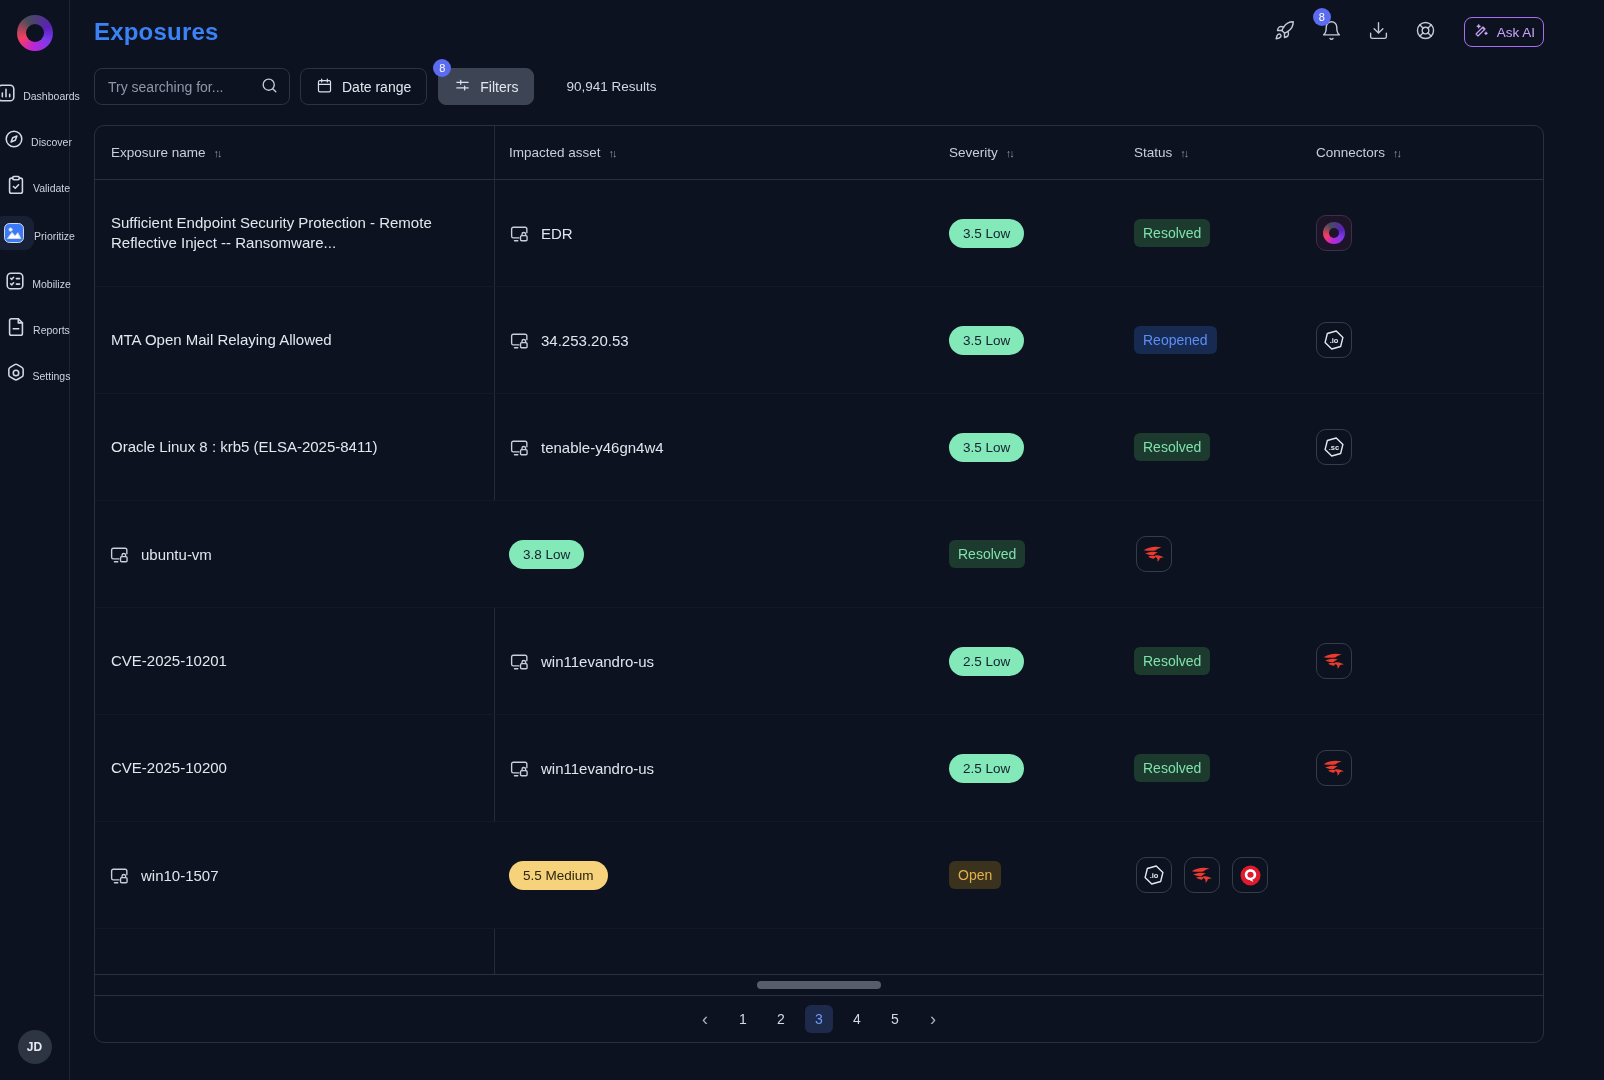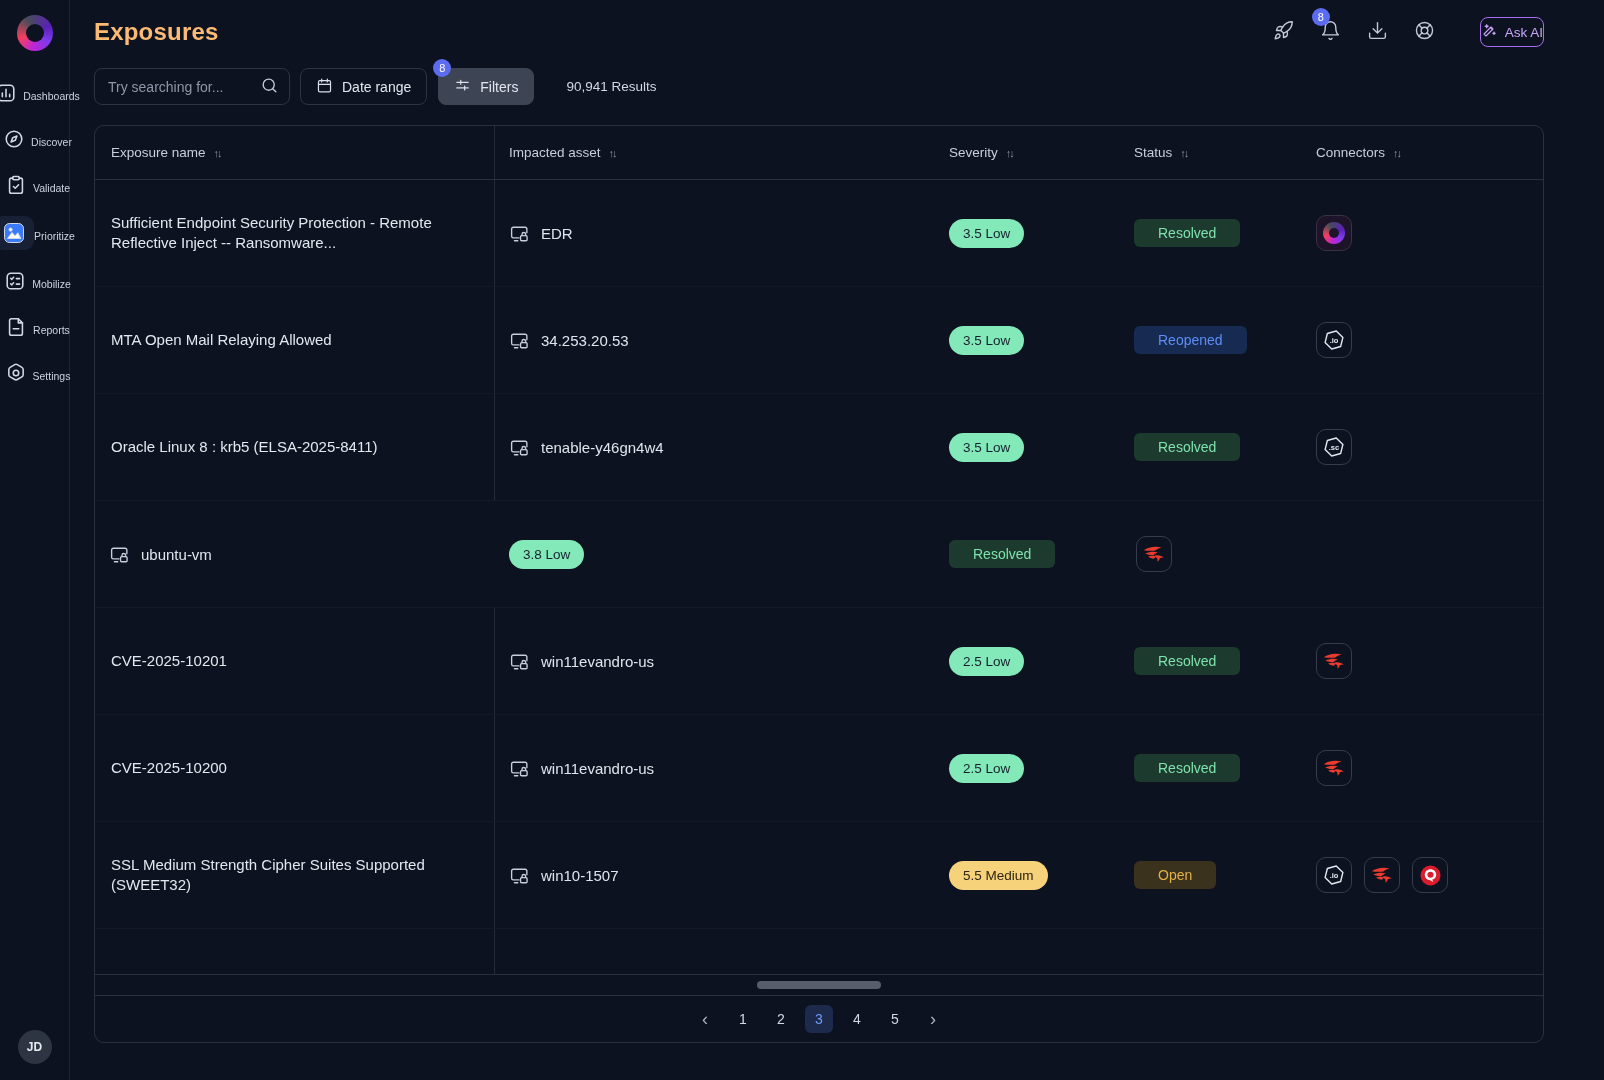--- a/index.html
+++ b/index.html
@@ -34,29 +34,29 @@
   .nav-icon svg{stroke:#d3d9e3;}
   .nav-icon.active{background:#182035;width:40px;height:34px;}
   .nav-label{font-size:10.5px;color:#ccd3df;margin-top:5px;}
   .avatar{margin-top:auto;margin-bottom:16px;width:34px;height:34px;border-radius:50%;
           background:#2d3442;display:flex;align-items:center;justify-content:center;
           font-size:12px;font-weight:700;color:#e6eaf0;cursor:pointer;}
 
   
   .main{flex:1;padding:12px 60px 0 24px;display:flex;flex-direction:column;min-width:0;}
   .topbar{display:flex;justify-content:space-between;align-items:center;height:40px;}
-  .page-title{font-size:24px;font-weight:700;color:#fdba74;letter-spacing:.2px;}
+  .page-title{font-size:24px;font-weight:700;color:#3b82f6;letter-spacing:.2px;}
   .top-actions{display:flex;align-items:center;gap:26px;}
   .icon-btn{background:none;border:none;cursor:pointer;position:relative;display:flex;
             align-items:center;justify-content:center;padding:0;}
   .icon-btn svg{stroke:#c3cad6;}
   .notif-badge{position:absolute;top:-12px;left:-8px;min-width:18px;height:18px;border-radius:9px;
             background:var(--c-badge-blue);color:#fff;font-size:11px;display:flex;
             align-items:center;justify-content:center;padding:0 4px;}
-  .askai-btn{display:flex;align-items:center;gap:8px;height:30px;padding:0 0;margin-left:19px;
+  .askai-btn{display:flex;align-items:center;gap:8px;height:30px;padding:0 8px;margin-left:2px;
             background:transparent;border:1px solid var(--c-askai-border);border-radius:8px;
             color:var(--c-askai-text);font-size:13.5px;cursor:pointer;
             font-family:"Liberation Sans","DejaVu Sans",sans-serif;}
   .askai-btn svg{stroke:var(--c-askai-text);}
 
   
   .toolbar{display:flex;align-items:center;gap:10px;margin-top:16px;height:37px;}
   .search{position:relative;width:196px;height:37px;}
   .search input{width:100%;height:100%;background:transparent;border:1px solid #2c3344;
             border-radius:8px;color:var(--c-text);font-size:14px;padding:0 36px 0 13px;outline:none;
@@ -82,21 +82,21 @@
   .trow{height:107px;align-items:center;cursor:pointer;border-bottom:1px solid rgba(255,255,255,0.03);}
   .cell{padding:0 14px;display:flex;align-items:center;min-width:0;}
   .cell.col-name{padding-left:16px;padding-right:16px;height:100%;border-right:1px solid #242b3a;}
   .name-text{font-size:15px;line-height:20px;color:#e3e8ef;}
   .cell.col-asset{gap:11px;text-align:center;}
   .asset-icon{display:flex;flex-shrink:0;}
   .asset-text{font-size:15px;color:#e0e5ed;white-space:nowrap;}
   .sev-pill{font-size:13.5px;font-weight:500;padding:7px 14px;border-radius:999px;white-space:nowrap;}
   .sev-low{background:var(--c-sev-low-bg);color:var(--c-sev-low-text);}
   .sev-medium{background:var(--c-sev-med-bg);color:var(--c-sev-med-text);}
-  .status-badge{font-size:14px;padding:6px 24px;border-radius:6px;white-space:nowrap;}
+  .status-badge{font-size:14px;padding:6px 9px;border-radius:6px;white-space:nowrap;}
   .st-resolved{background:var(--c-resolved-bg);color:var(--c-resolved-text);}
   .st-reopened{background:var(--c-reopened-bg);color:var(--c-reopened-text);}
   .st-open{background:var(--c-open-bg);color:var(--c-open-text);}
   .cell.col-conn{gap:12px;padding-left:16px;}
   .conn{width:36px;height:36px;border-radius:10px;border:1px solid #353c4c;
         display:flex;align-items:center;justify-content:center;flex-shrink:0;background:transparent;}
   .conn.brand{background:#1d1429;border-color:#3a3144;}
   .hex-label{position:absolute;font-size:7.5px;font-weight:700;color:#e8ecf2;}
   .conn-inner{position:relative;display:flex;align-items:center;justify-content:center;}
   .filler{height:45px;display:flex;}
@@ -485,23 +485,20 @@
                   <path d="M2.5 8.5C7 5.4 13.5 4.4 19.2 6.1c-2.7.5-4.5 1.4-5.9 2.6-3.7.6-7.4.5-10.8-.2z"></path>
                   <path d="M4 11.6c3.8-1.8 8.2-2.1 11.6-1.1-1.9.7-3.2 1.6-4.1 2.7-2.6.1-5.2-.5-7.5-1.6z"></path>
                   <path d="M6.5 14.4c2.7-.9 5.6-.9 7.9-.2-1.1.6-1.9 1.3-2.5 2.2-1.9 0-3.7-.7-5.4-2z"></path>
                   <path d="M12.8 13.3c3.1-.6 6 .1 8.7 2.1-1.6-.2-3 0-4.2.5-.2 1.3-.9 2.4-2.1 3.2.3-1.2.1-2.3-.5-3.3-1-.7-1.6-1.5-1.9-2.5z"></path>
                 </svg>
               </div>
             </div>
   </div>
 
   <div class="trow grid-row">
-    <div class="cell col-name">
-              <span class="name-text">SSL Medium Strength Cipher Suites Supported (SWEET32)</span>
-            </div>
     <div class="cell col-asset">
       <span class="asset-icon">
         <svg width="21" height="21" viewBox="0 0 20 20" fill="none" stroke="#c8cfda" stroke-width="1.3" stroke-linecap="round" stroke-linejoin="round">
                   <path d="M17 9.3V5.6c0-.9-.7-1.6-1.6-1.6H4.1c-.9 0-1.6.7-1.6 1.6v7c0 .9.7 1.6 1.6 1.6h5.4"></path>
                   <path d="M5.2 16.9h3.2"></path>
                   <rect x="11" y="12" width="6.2" height="4.9" rx="1" fill="#0d1220"></rect>
                   <path d="M12.4 12v-1.2a1.7 1.7 0 0 1 3.4 0V12"></path>
                 </svg>
       </span>
       <span class="asset-text">win10-1507</span>

